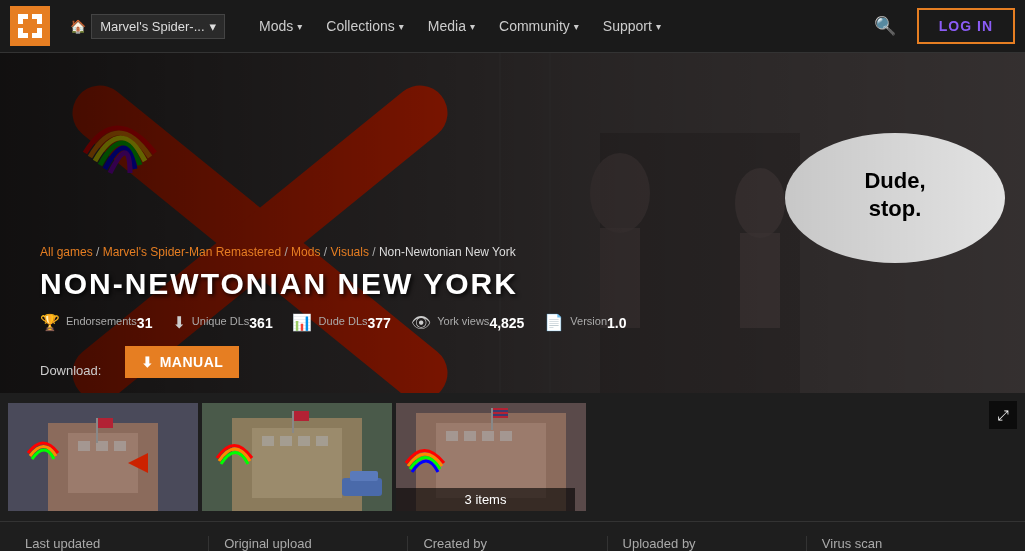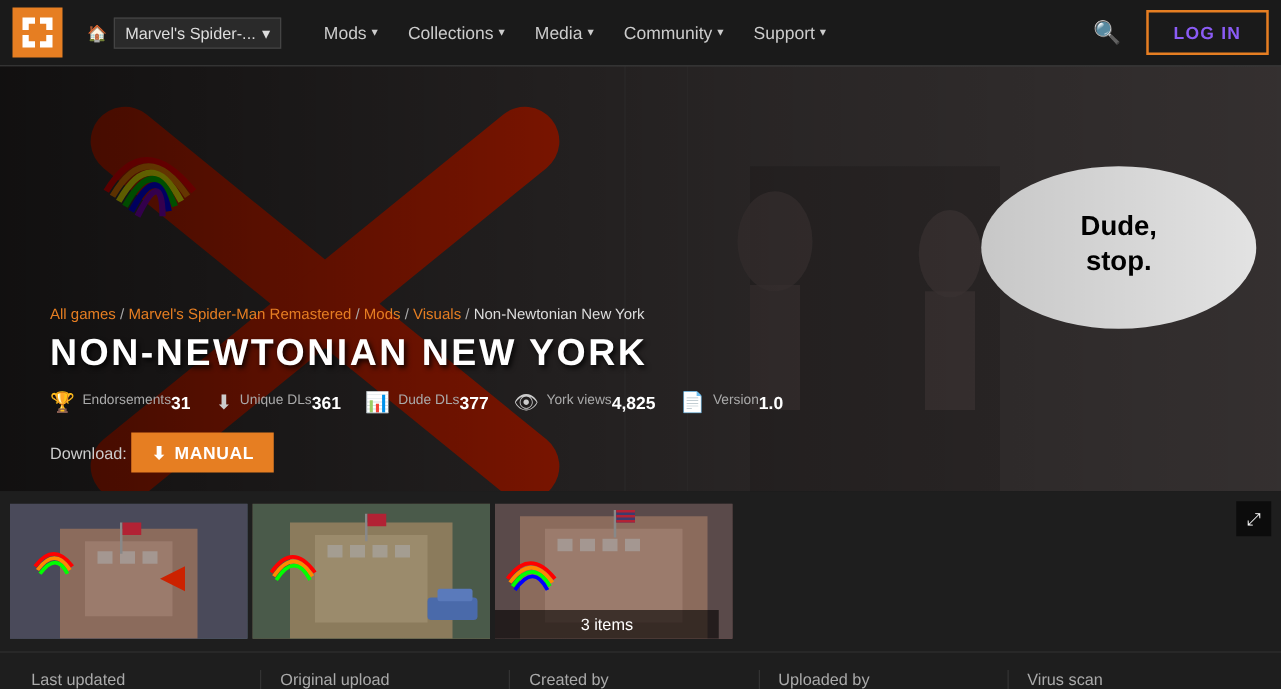--- a/index.html
+++ b/index.html
@@ -150,22 +150,22 @@
     }
     .stat-icon {
       color: #ccc;
       font-size: 16px;
     }
     .stat-label { color: #aaa; font-size: 11px; }
     .stat-value { color: #ffffff; font-size: 14px; font-weight: bold; }
     .stat-block { display: flex; flex-direction: row; }
     .download-row {
       display: flex;
-      align-items: center;
-      gap: 4px;
+      align-items: flex-end;
+      gap: 24px;
     }
     .download-label { color: #ccc; font-size: 13px; }
     .manual-btn {
       background: #e67e22;
       color: #fff;
       border: none;
       padding: 8px 16px;
       font-size: 14px;
       font-weight: bold;
       cursor: pointer;

